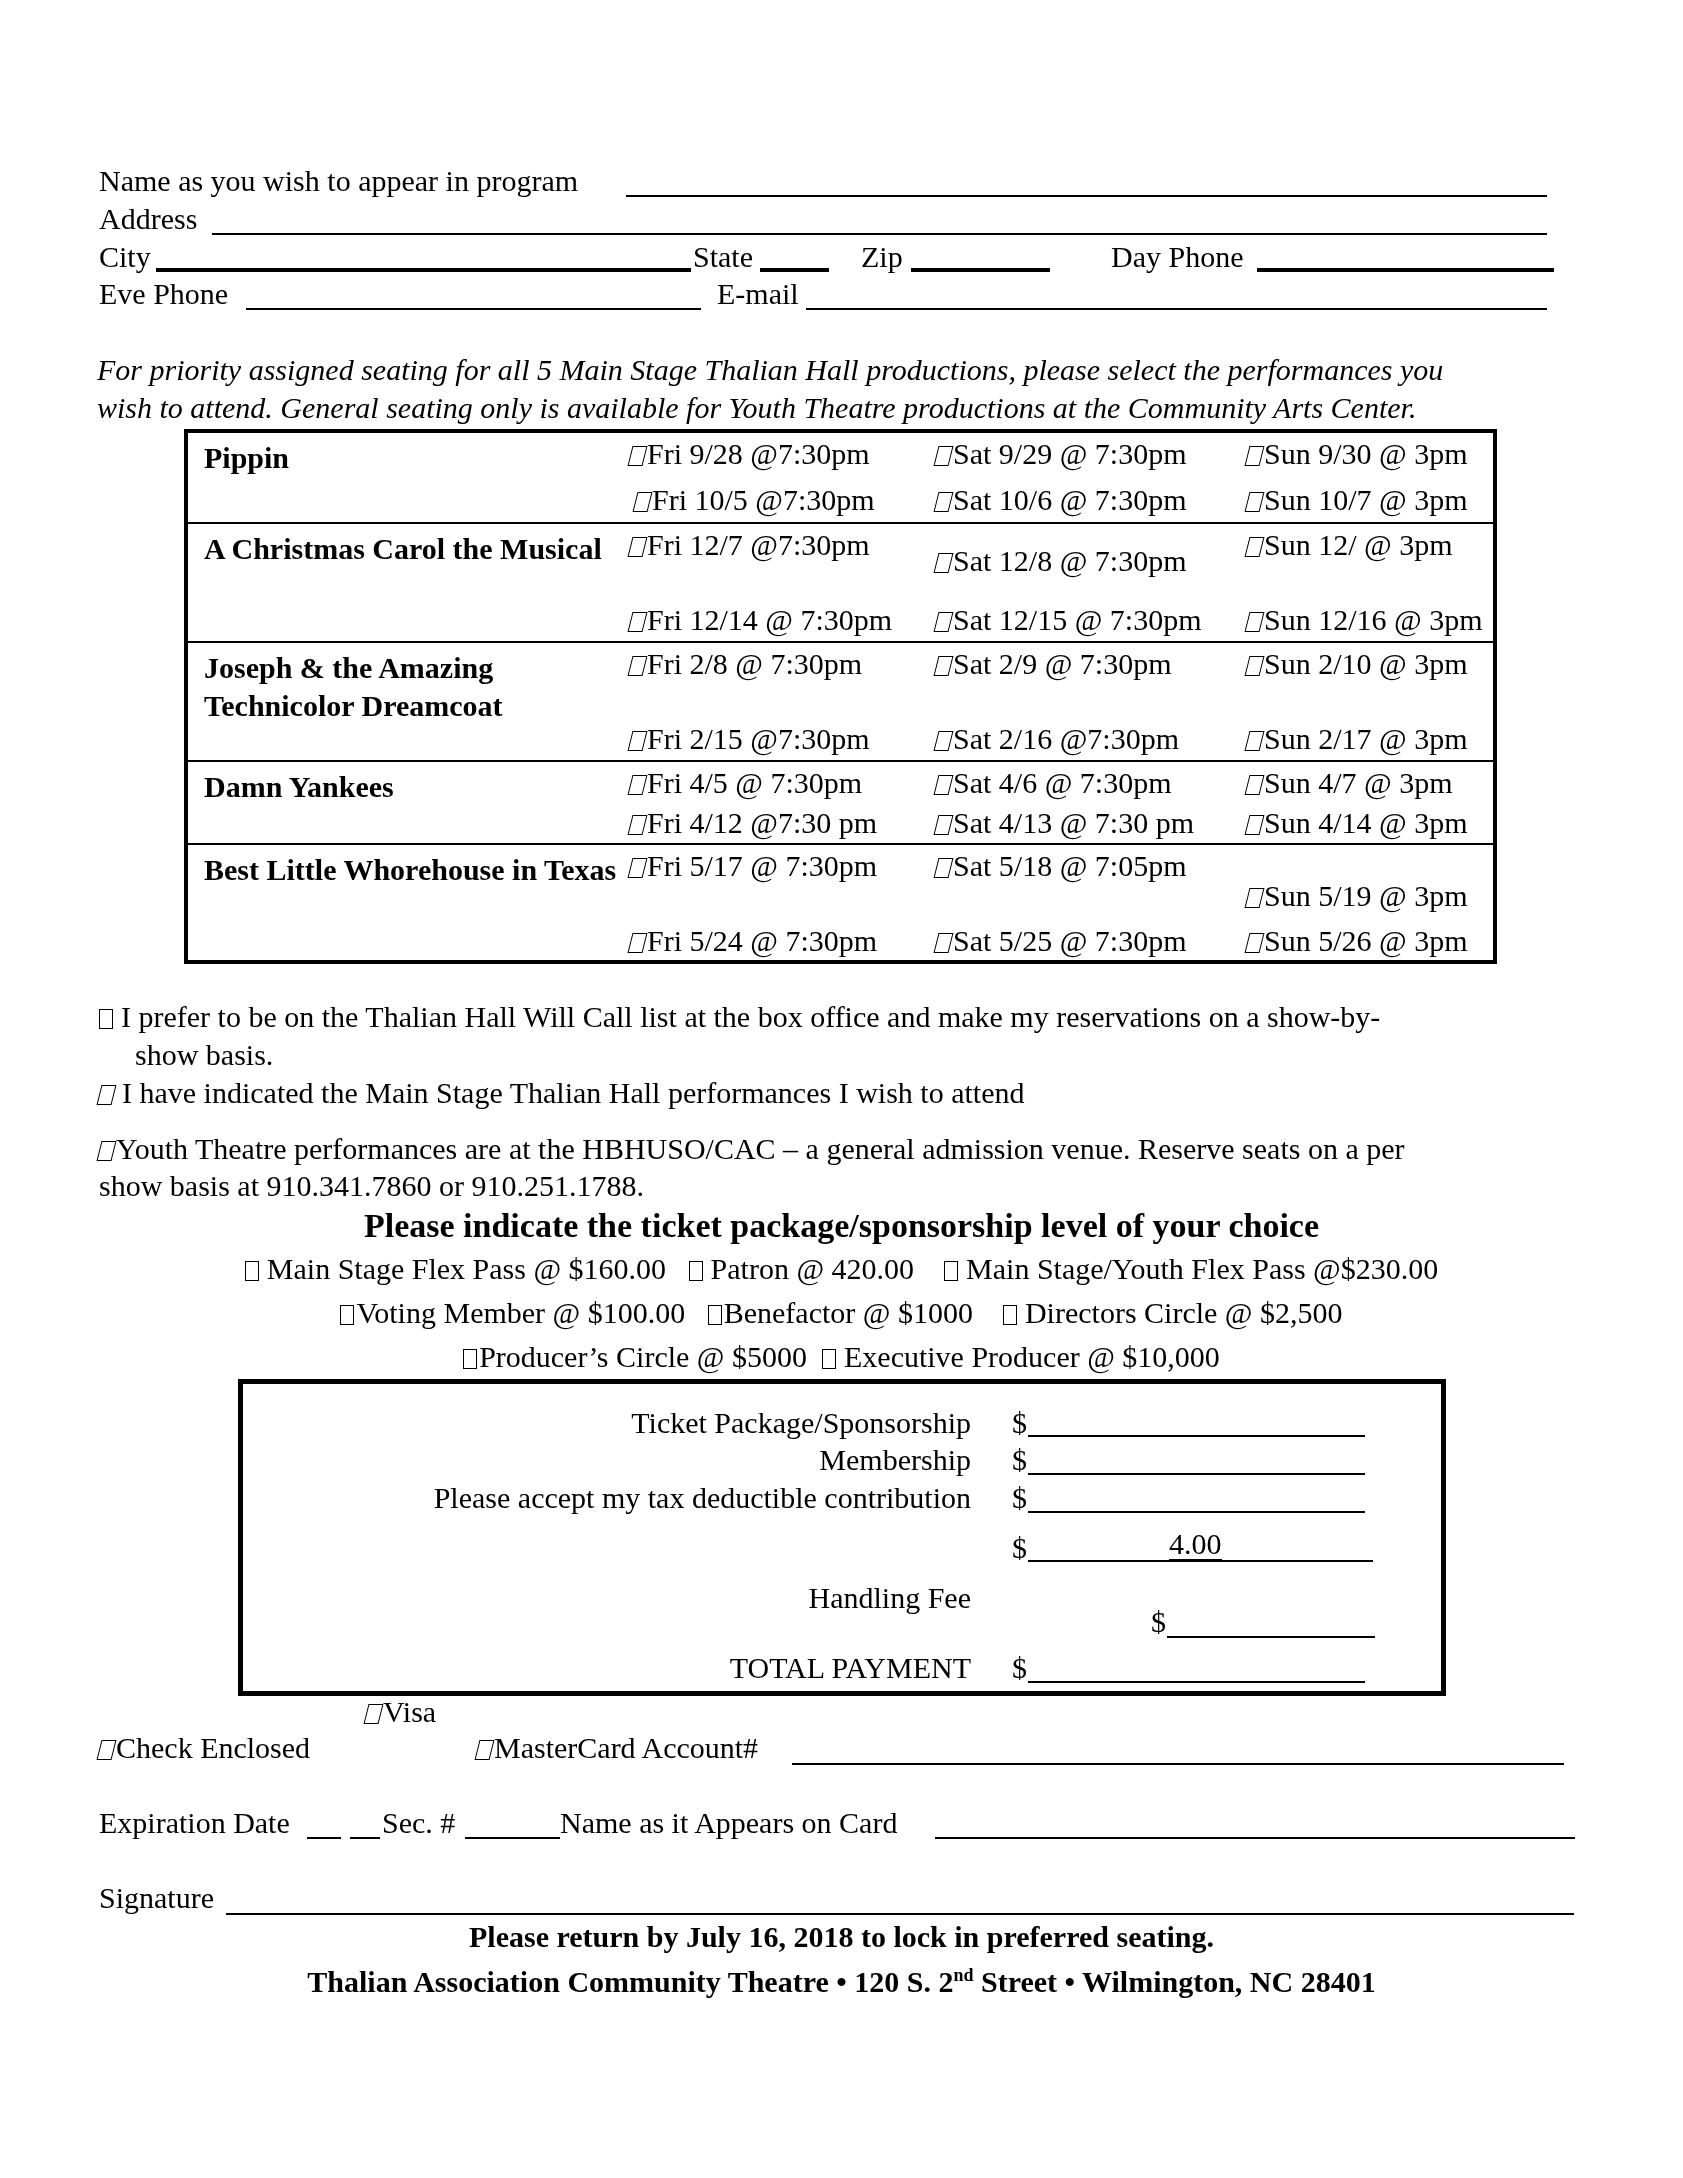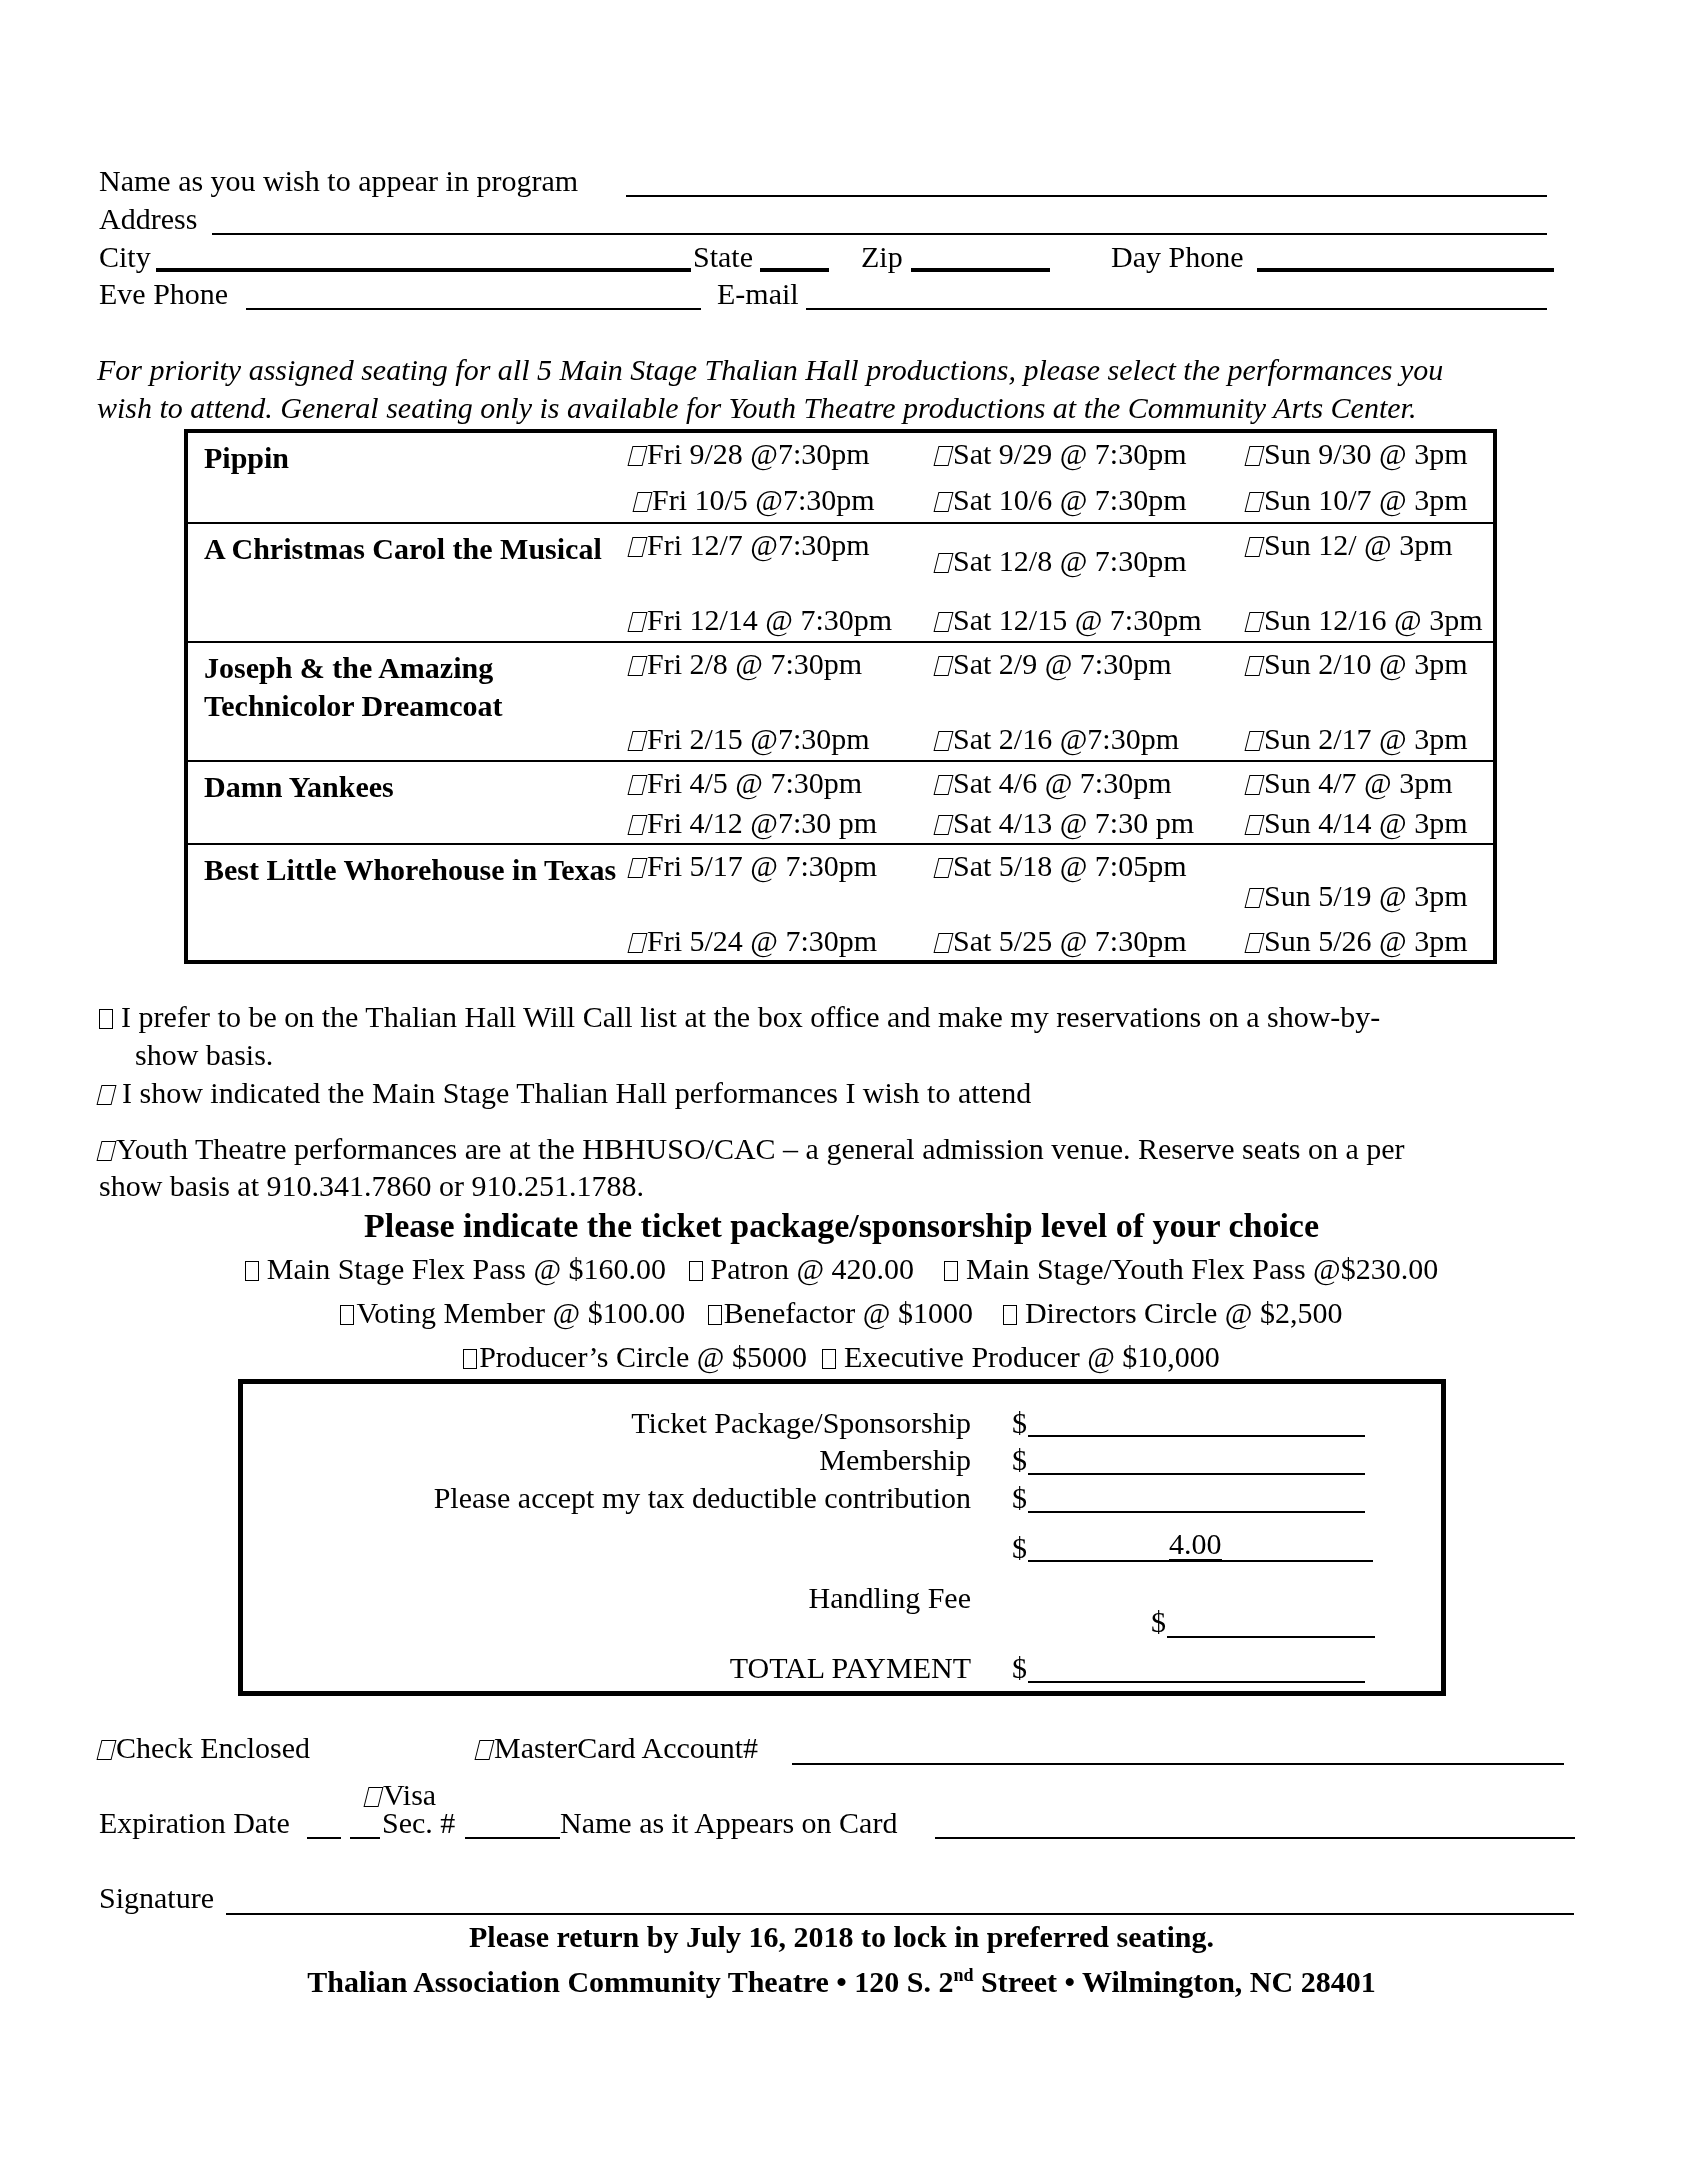--- a/index.html
+++ b/index.html
@@ -108,21 +108,21 @@
   </div>
 </div>
 
 <div>
   <div class="abs t" style="left:99px; top:1000px;">
     <span class="cb sq"></span><span>I prefer to be on the Thalian Hall Will Call list at the box office and make my reservations on a show-by-</span>
   </div>
   <span class="abs t" style="left:135px; top:1038px;">show basis.</span>
 
   <div class="abs t" style="left:99px; top:1076px;">
-    <span class="cb" style="margin-right:8px;"></span><span>I show indicated the Main Stage Thalian Hall performances I wish to attend</span>
+    <span class="cb" style="margin-right:8px;"></span><span>I have indicated the Main Stage Thalian Hall performances I wish to attend</span>
   </div>
 
   <div class="abs t" style="left:99px; top:1132px;">
     <span class="cb"></span><span>Youth Theatre performances are at the HBHUSO/CAC – a general admission venue. Reserve seats on a per</span>
   </div>
   <span class="abs t" style="left:99px; top:1169px;">show basis at 910.341.7860 or 910.251.1788.</span>
 </div>
 
 <div>
   <div class="center bold" style="top:1206px; font-size:34px; line-height:40px;">Please indicate the ticket package/sponsorship level of your choice</div>
@@ -167,21 +167,21 @@
 
   <span class="pay-label" style="top:267px;">TOTAL PAYMENT</span>
   <span class="dollar" style="left:769px; top:267px;">$</span>
   <div class="line" style="left:785px; top:297px; width:337px;"></div>
 </div>
 
 <div>
   <div class="abs t" style="left:99px; top:1731px;">
     <span class="cb"></span><span>Check Enclosed</span>
   </div>
-  <div class="abs t" style="left:366px; top:1778px;">
+  <div class="abs t" style="left:366px; top:1695px;">
     <span class="cb"></span><span>Visa</span>
   </div>
   <div class="abs t" style="left:477px; top:1731px;">
     <span class="cb"></span><span>MasterCard Account#</span>
   </div>
   <div class="line" style="left:792px; top:1763px; width:772px;"></div>
 
   <span class="abs t" style="left:99px; top:1806px;">Expiration Date</span>
   <div class="line" style="left:307px; top:1837px; width:34px;"></div>
   <div class="line" style="left:350px; top:1837px; width:30px;"></div>

